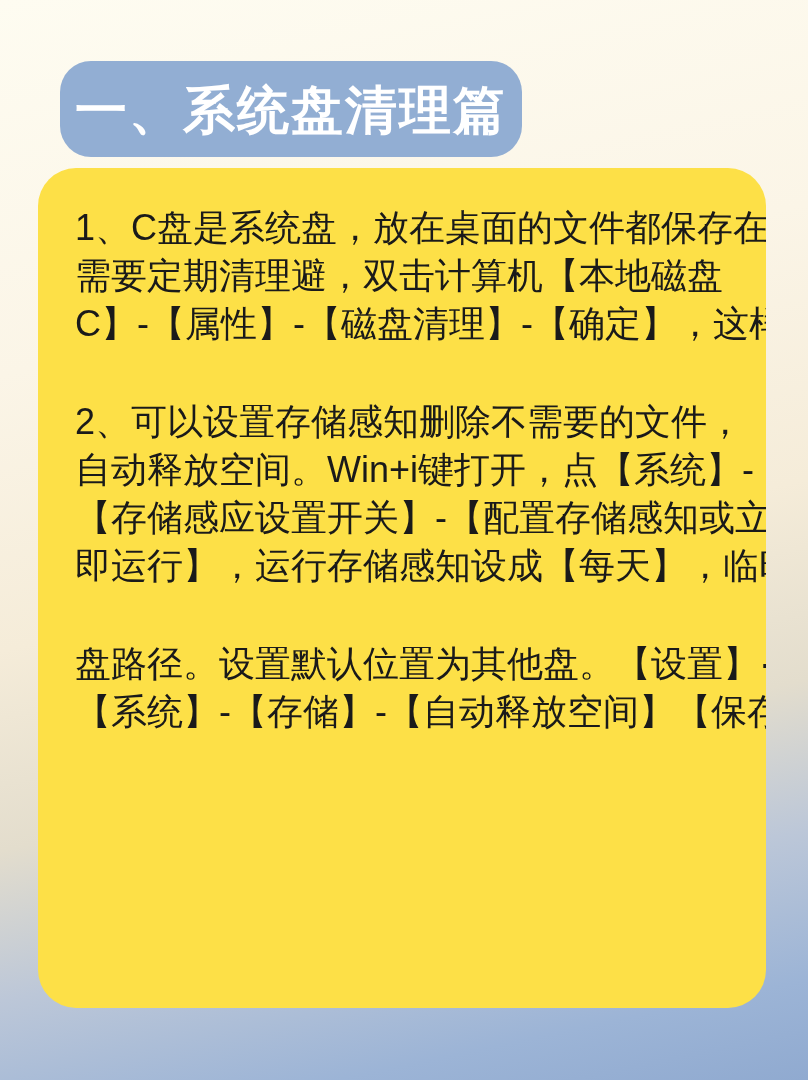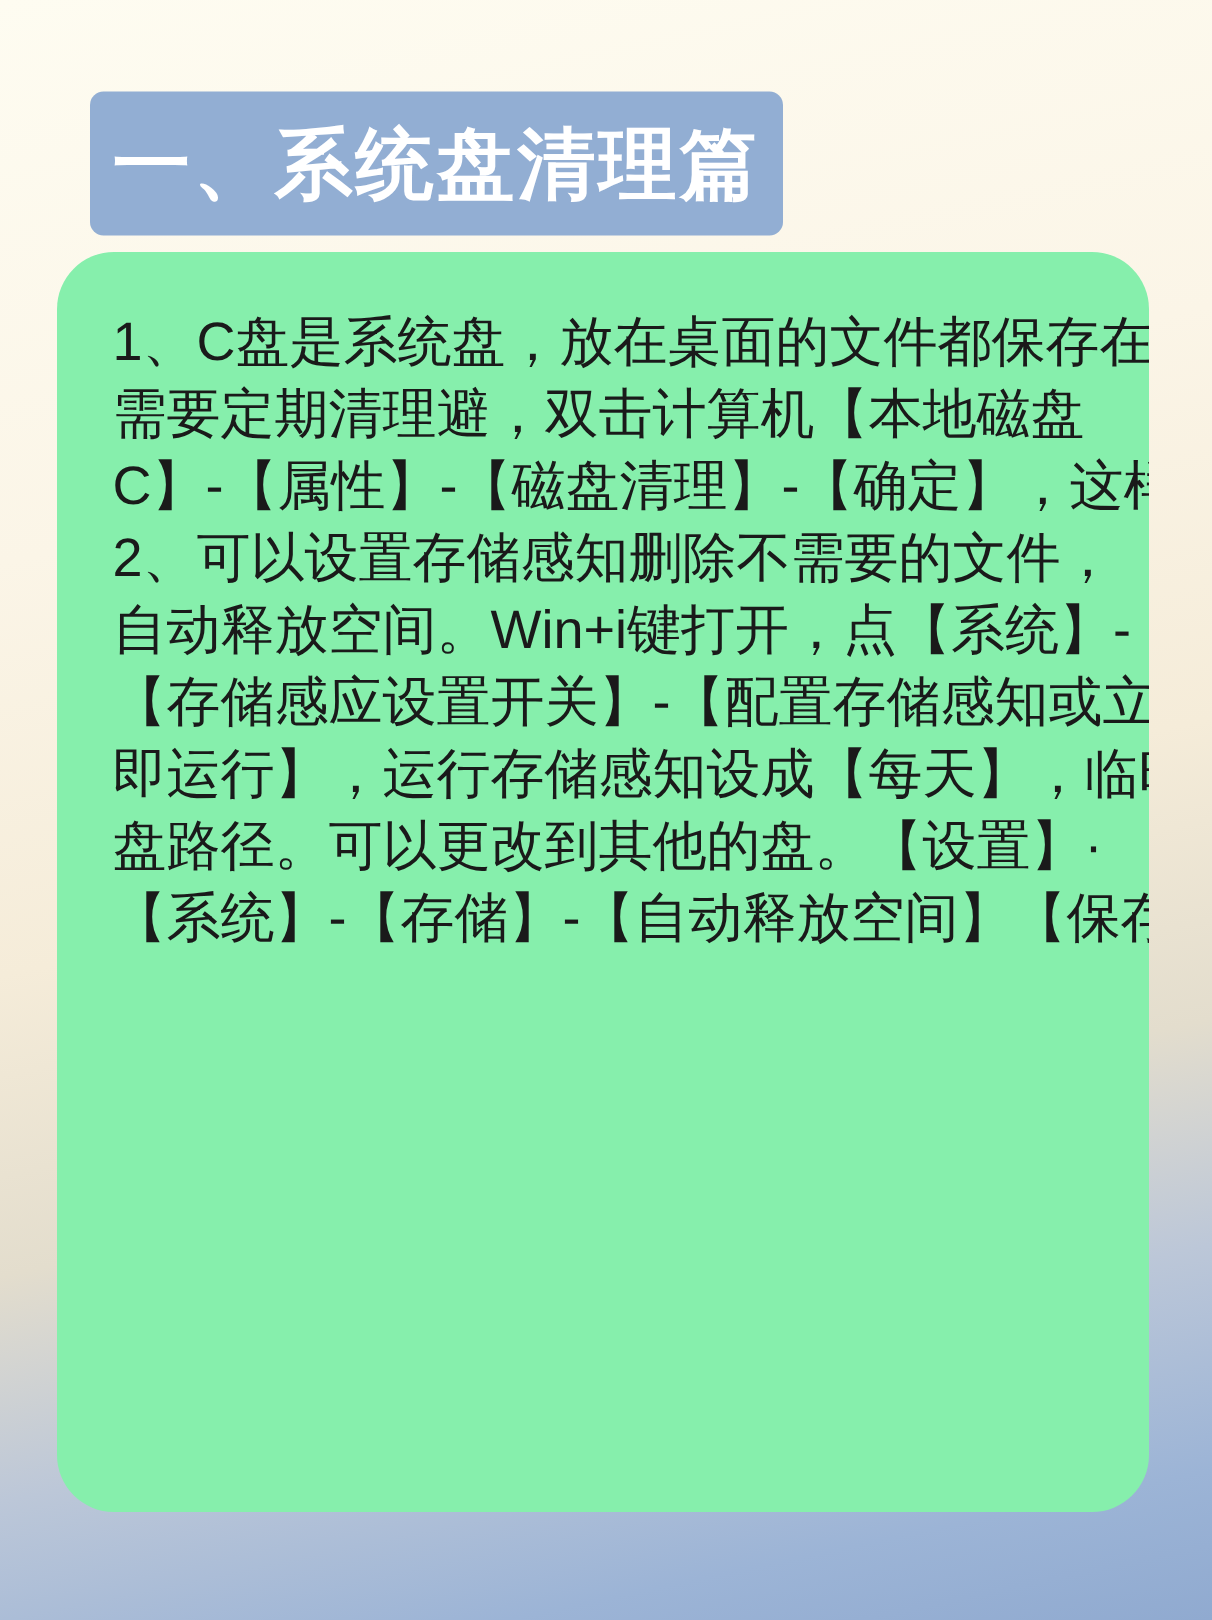--- a/index.html
+++ b/index.html
@@ -23,21 +23,21 @@
       #90aad0 100%);
   }
 
   .title-badge {
     position: absolute;
     left: 60px;
     top: 61px;
     width: 462px;
     height: 96px;
     background: #92aed3;
-    border-radius: 9px;
+    border-radius: 31px;
     display: flex;
     align-items: center;
     justify-content: center;
     box-sizing: border-box;
   }
   .title-badge .title-text {
     color: #ffffff;
     font-size: 52px;
     font-weight: bold;
     letter-spacing: 2px;
@@ -45,29 +45,29 @@
     line-height: 1;
     padding-top: 2px;
   }
 
   .content-card {
     position: absolute;
     left: 38px;
     top: 168px;
     width: 728px;
     height: 840px;
-    background: #86efac;
+    background: #fde047;
     border-radius: 38px;
     box-sizing: border-box;
     padding: 36px 24px 0 37px;
     overflow: hidden;
   }
 
   .paragraph { margin: 0; }
-  .paragraph + .paragraph { }
+  .paragraph + .paragraph { margin-top: 50px; }
 
   .text-line {
     font-size: 36px;
     line-height: 48px;
     height: 48px;
     font-weight: 500;
     color: #1a1a1a;
     white-space: nowrap;
     letter-spacing: 0;
   }
@@ -90,18 +90,18 @@
     </div>
 
     <div class="paragraph">
       <div class="text-line">2、可以设置存储感知删除不需要的文件，</div>
       <div class="text-line">自动释放空间。Win+i键打开，点【系统】-</div>
       <div class="text-line">【存储感应设置开关】-【配置存储感知或立</div>
       <div class="text-line">即运行】，运行存储感知设成【每天】，临时</div>
     </div>
 
     <div class="paragraph">
-      <div class="text-line">盘路径。可以更改到其他的盘。【设置】·</div>
+      <div class="text-line">盘路径。设置默认位置为其他盘。【设置】·</div>
       <div class="text-line">【系统】-【存储】-【自动释放空间】【保存</div>
     </div>
 
   </div>
 </div>
 
 </body></html>

